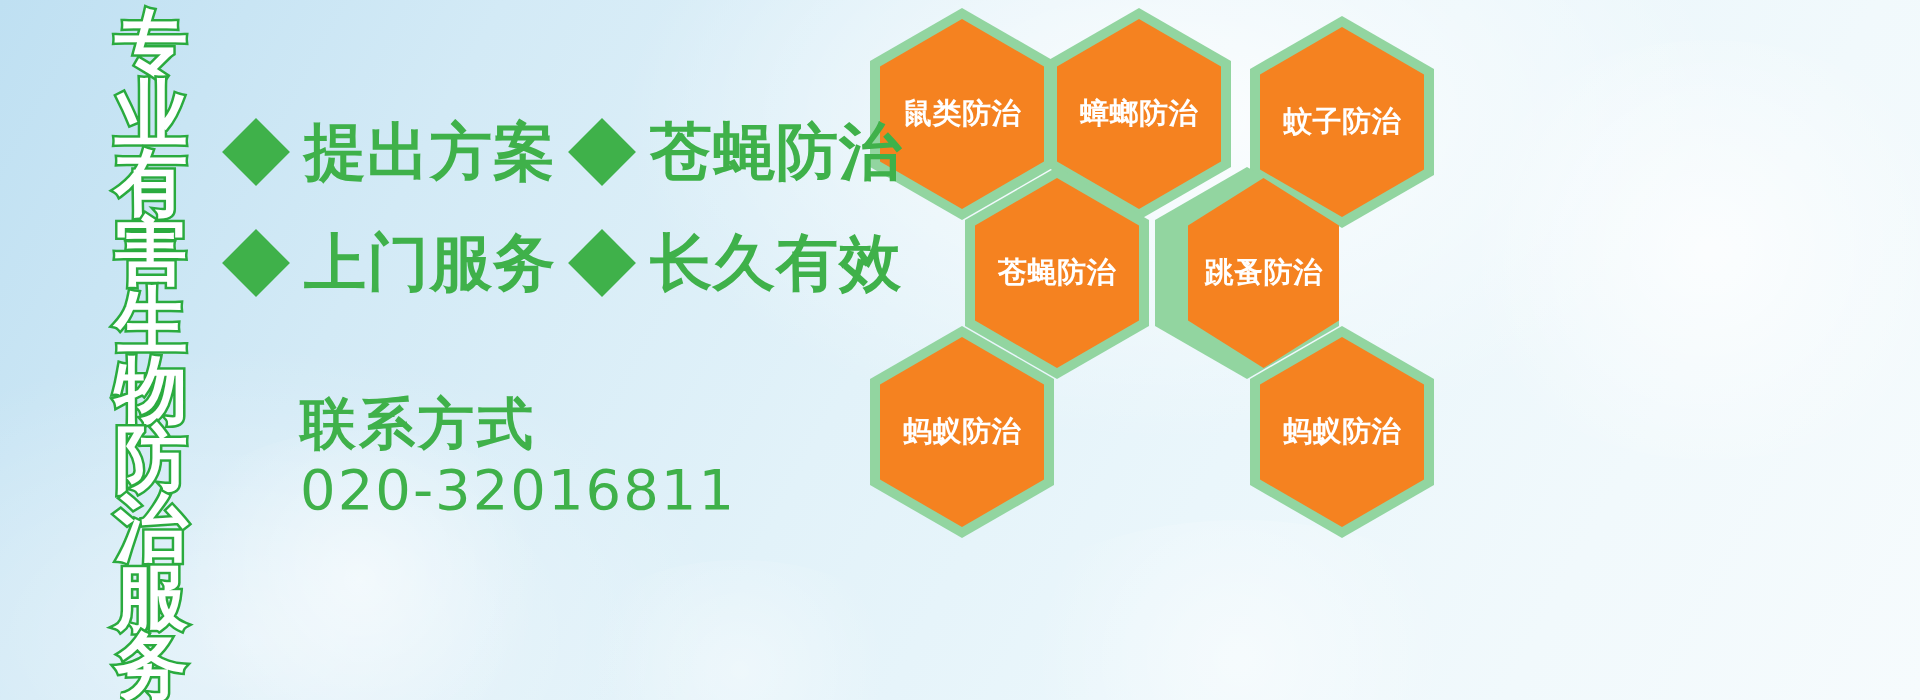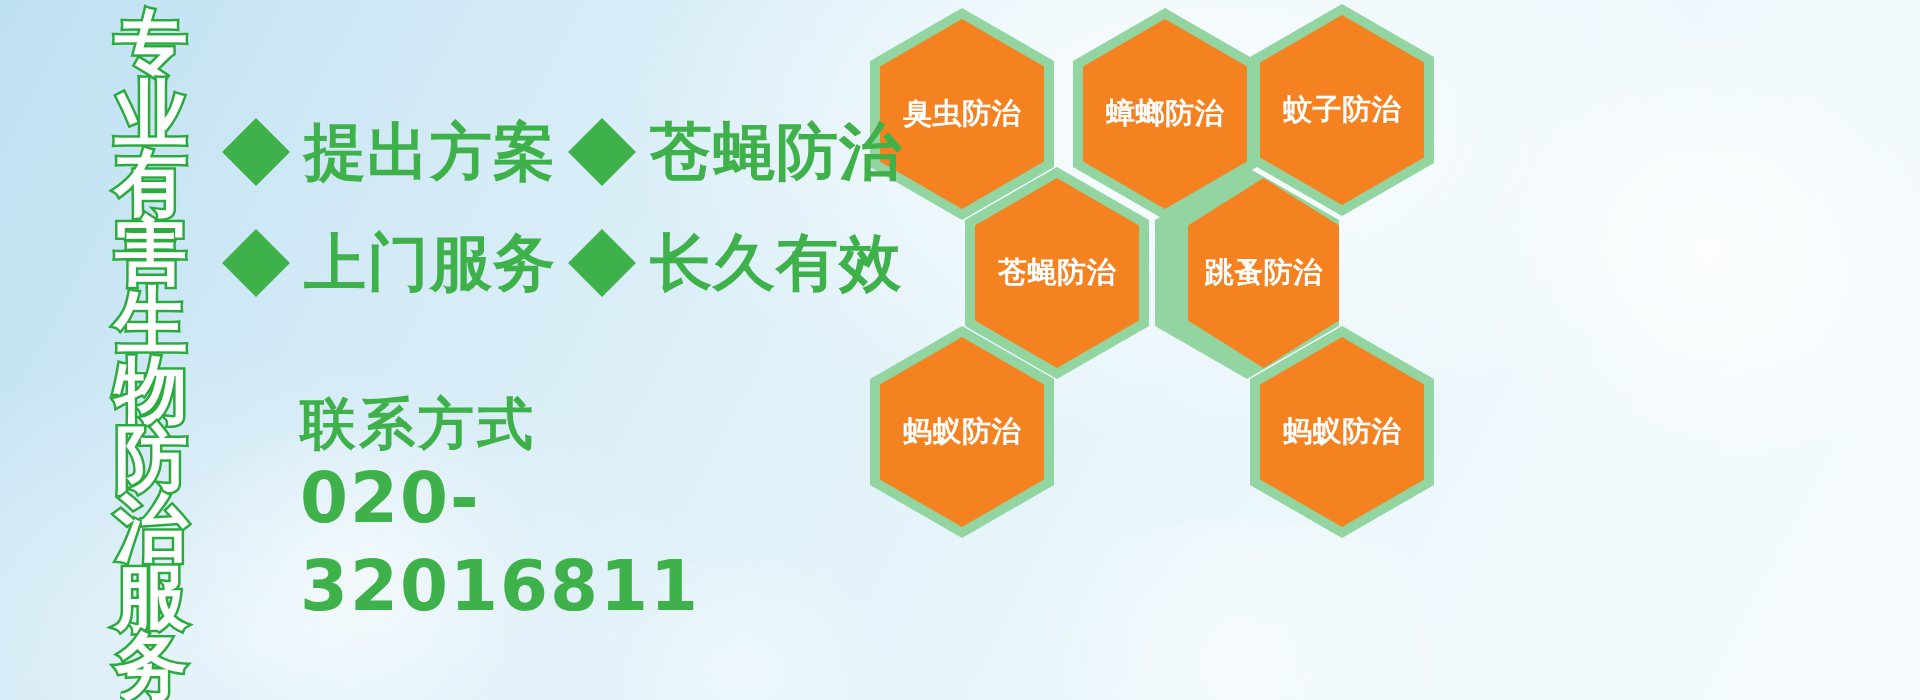--- a/index.html
+++ b/index.html
@@ -92,22 +92,22 @@
     color:#3fb14a;
     font-family:"DejaVu Sans","Liberation Sans",sans-serif;
   }
   #contact-label {
     font-size:56px;
     font-weight:bold;
     letter-spacing:3px;
     line-height:1.05;
   }
   .phone {
-    font-size:69px;
-    font-weight:700;
+    font-size:56px;
+    font-weight:400;
     letter-spacing:2px;
     line-height:1.28;
   }
 
   
   #hexgrid {
     position:absolute;
     left:862px;
     top:0px;
     width:620px;
@@ -189,31 +189,31 @@
 
   <div id="contact">
     <div id="contact-label">联系方式</div>
     <div class="phone">020-32016811</div>
   </div>
 
   <div id="hexgrid">
 
     <div class="hex" style="left:8px;  top:8px;">
       <div class="hex-inner">
-        <span class="hex-label">臭虫防治</span>
-      </div>
-    </div>
-
-    <div class="hex" style="left:211px; top:8px;align-items:center;">
+        <span class="hex-label">鼠类防治</span>
+      </div>
+    </div>
+
+    <div class="hex" style="left:185px; top:8px;align-items:center;">
       <div class="hex-inner">
         <span class="hex-label">蟑螂防治</span>
       </div>
     </div>
 
-    <div class="hex" style="left:388px; top:4px;">
+    <div class="hex" style="left:388px; top:16px;">
       <div class="hex-inner">
         <span class="hex-label">蚊子防治</span>
       </div>
     </div>
 
     <div class="hex" style="left:103px; top:167px;">
       <div class="hex-inner">
         <span class="hex-label">苍蝇防治</span>
       </div>
     </div>

